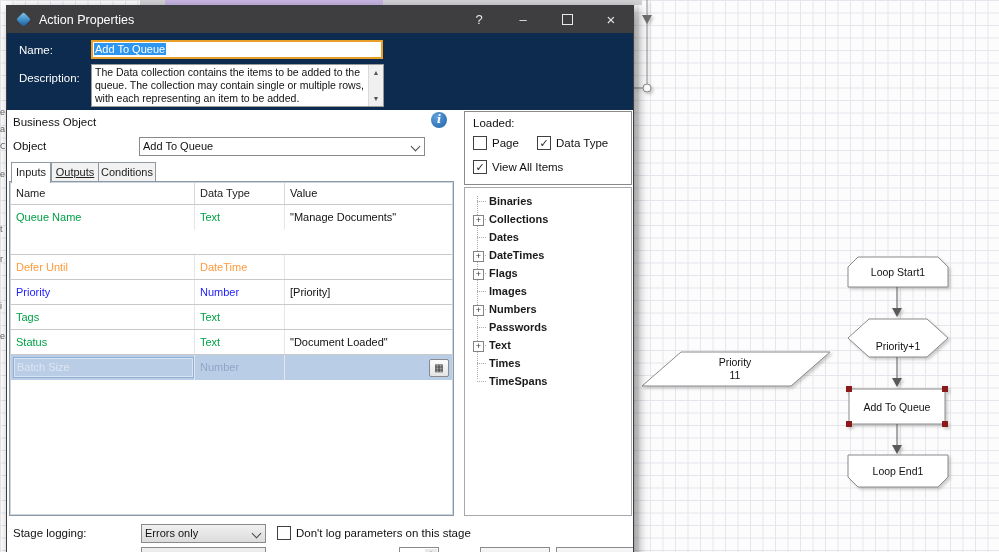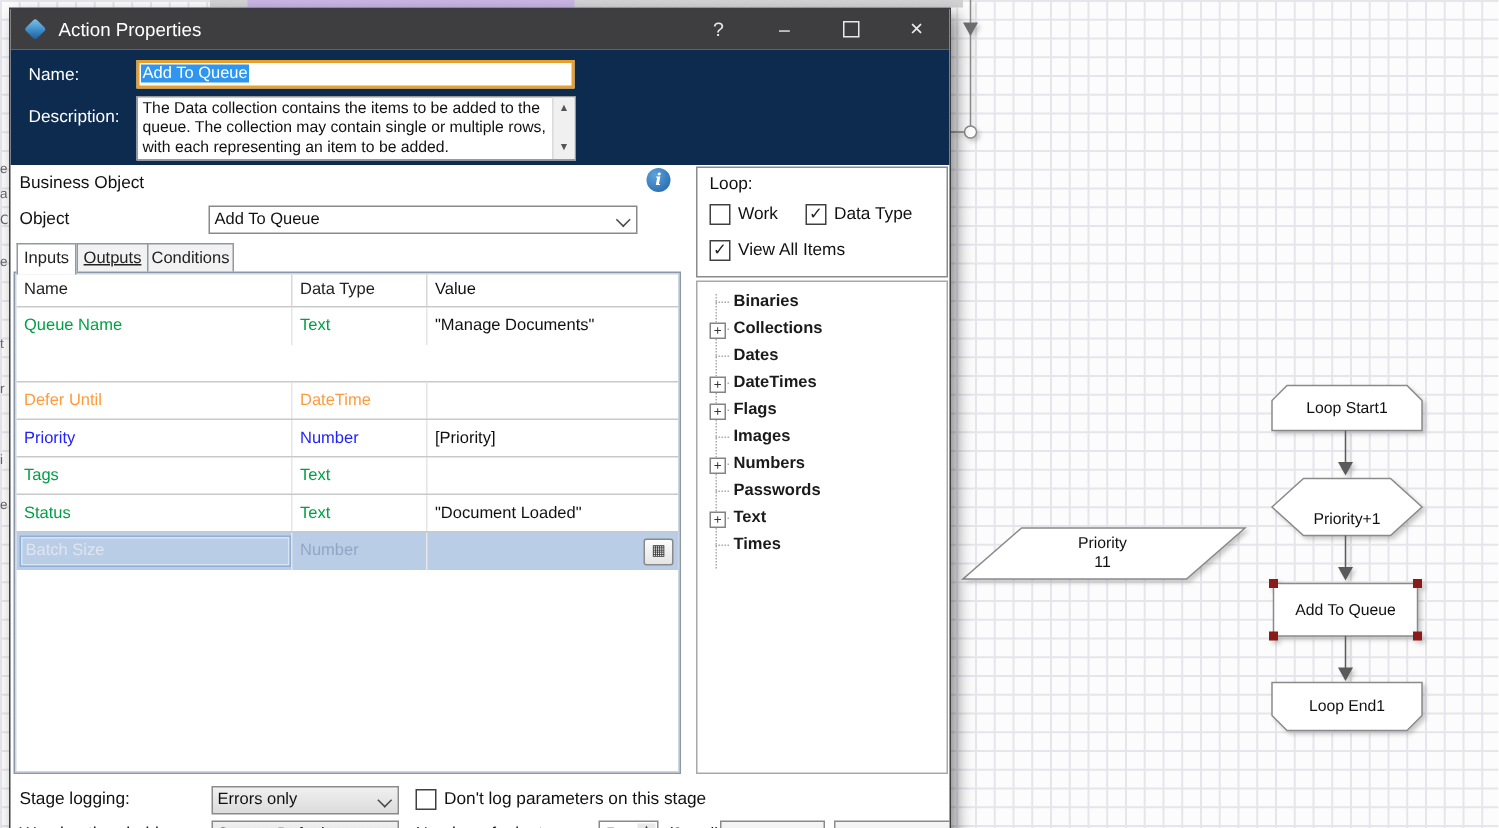--- a/index.html
+++ b/index.html
@@ -225,24 +225,24 @@
         <div class="tc c-name">
           <div class="focus-cell">Batch Size</div>
         </div>
         <div class="tc c-type" style="color: rgb(147, 165, 196);">Number</div>
         <div class="tc c-val"></div>
         <div class="calc-btn"><span>▦</span></div>
       </div>
     </div>
 
     <div class="grouppanel">
-      <span class="gtitle">Loop:</span>
+      <span class="gtitle">Loaded:</span>
       <div class="cbitem" style="left:8px;top:24px;">
         <span class="cbox"></span>
-        <span>Work</span>
+        <span>Page</span>
       </div>
       <div class="cbitem" style="left:72px;top:24px;">
         <span class="cbox">✓</span>
         <span>Data Type</span>
       </div>
       <div class="cbitem" style="left:8px;top:48px;">
         <span class="cbox">✓</span>
         <span>View All Items</span>
       </div>
     </div>
@@ -277,20 +277,23 @@
       <div class="titem" style="top:131px;">
           <span class="tlabel">Passwords</span>
         </div>
       <div class="titem" style="top:149px;">
           <span class="texp">+</span>
           <span class="tlabel">Text</span>
         </div>
       <div class="titem" style="top:167px;">
           <span class="tlabel">Times</span>
         </div>
+      <div class="titem" style="top:185px;">
+          <span class="tlabel">TimeSpans</span>
+        </div>
     </div>
 
     <span class="blabel" style="left:6px;top:521px;">Stage logging:</span>
     <div class="combo gray" style="left:134px;top:518px;width:120px;">
       <span>Errors only</span>
       <span class="chev"></span>
     </div>
     <div class="cbitem" style="left:270px;top:520px;position:absolute;">
       <span class="cbox"></span>
       <span>Don't log parameters on this stage</span>

